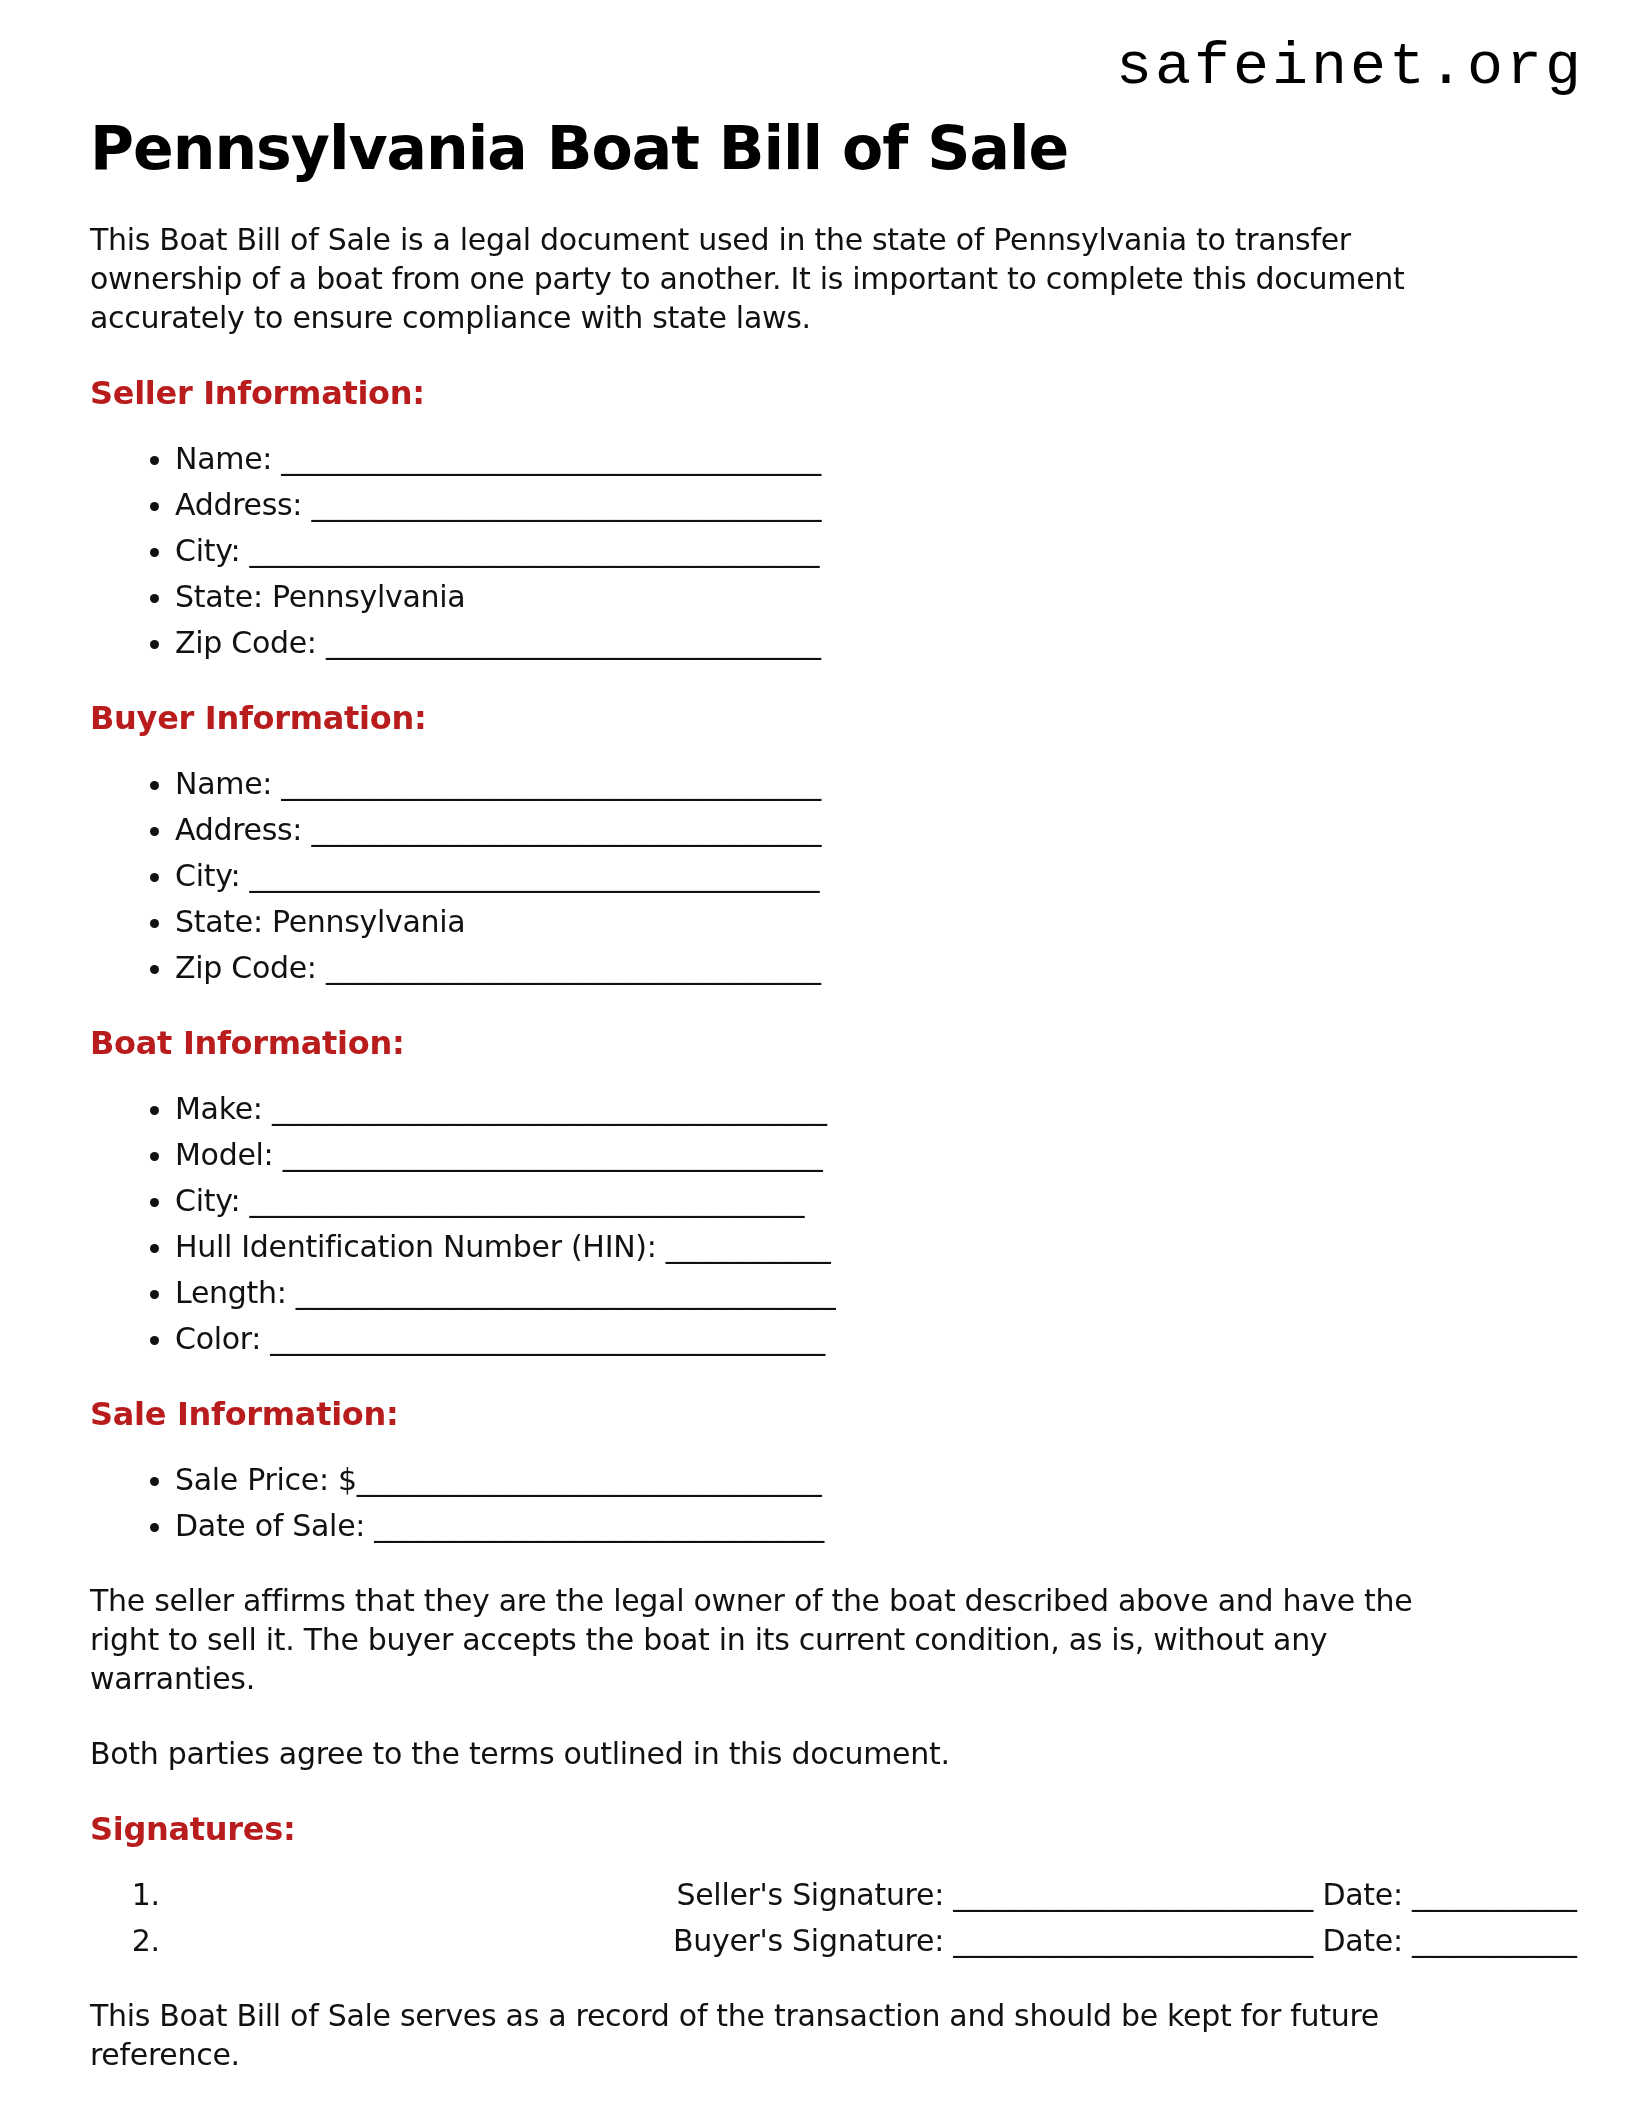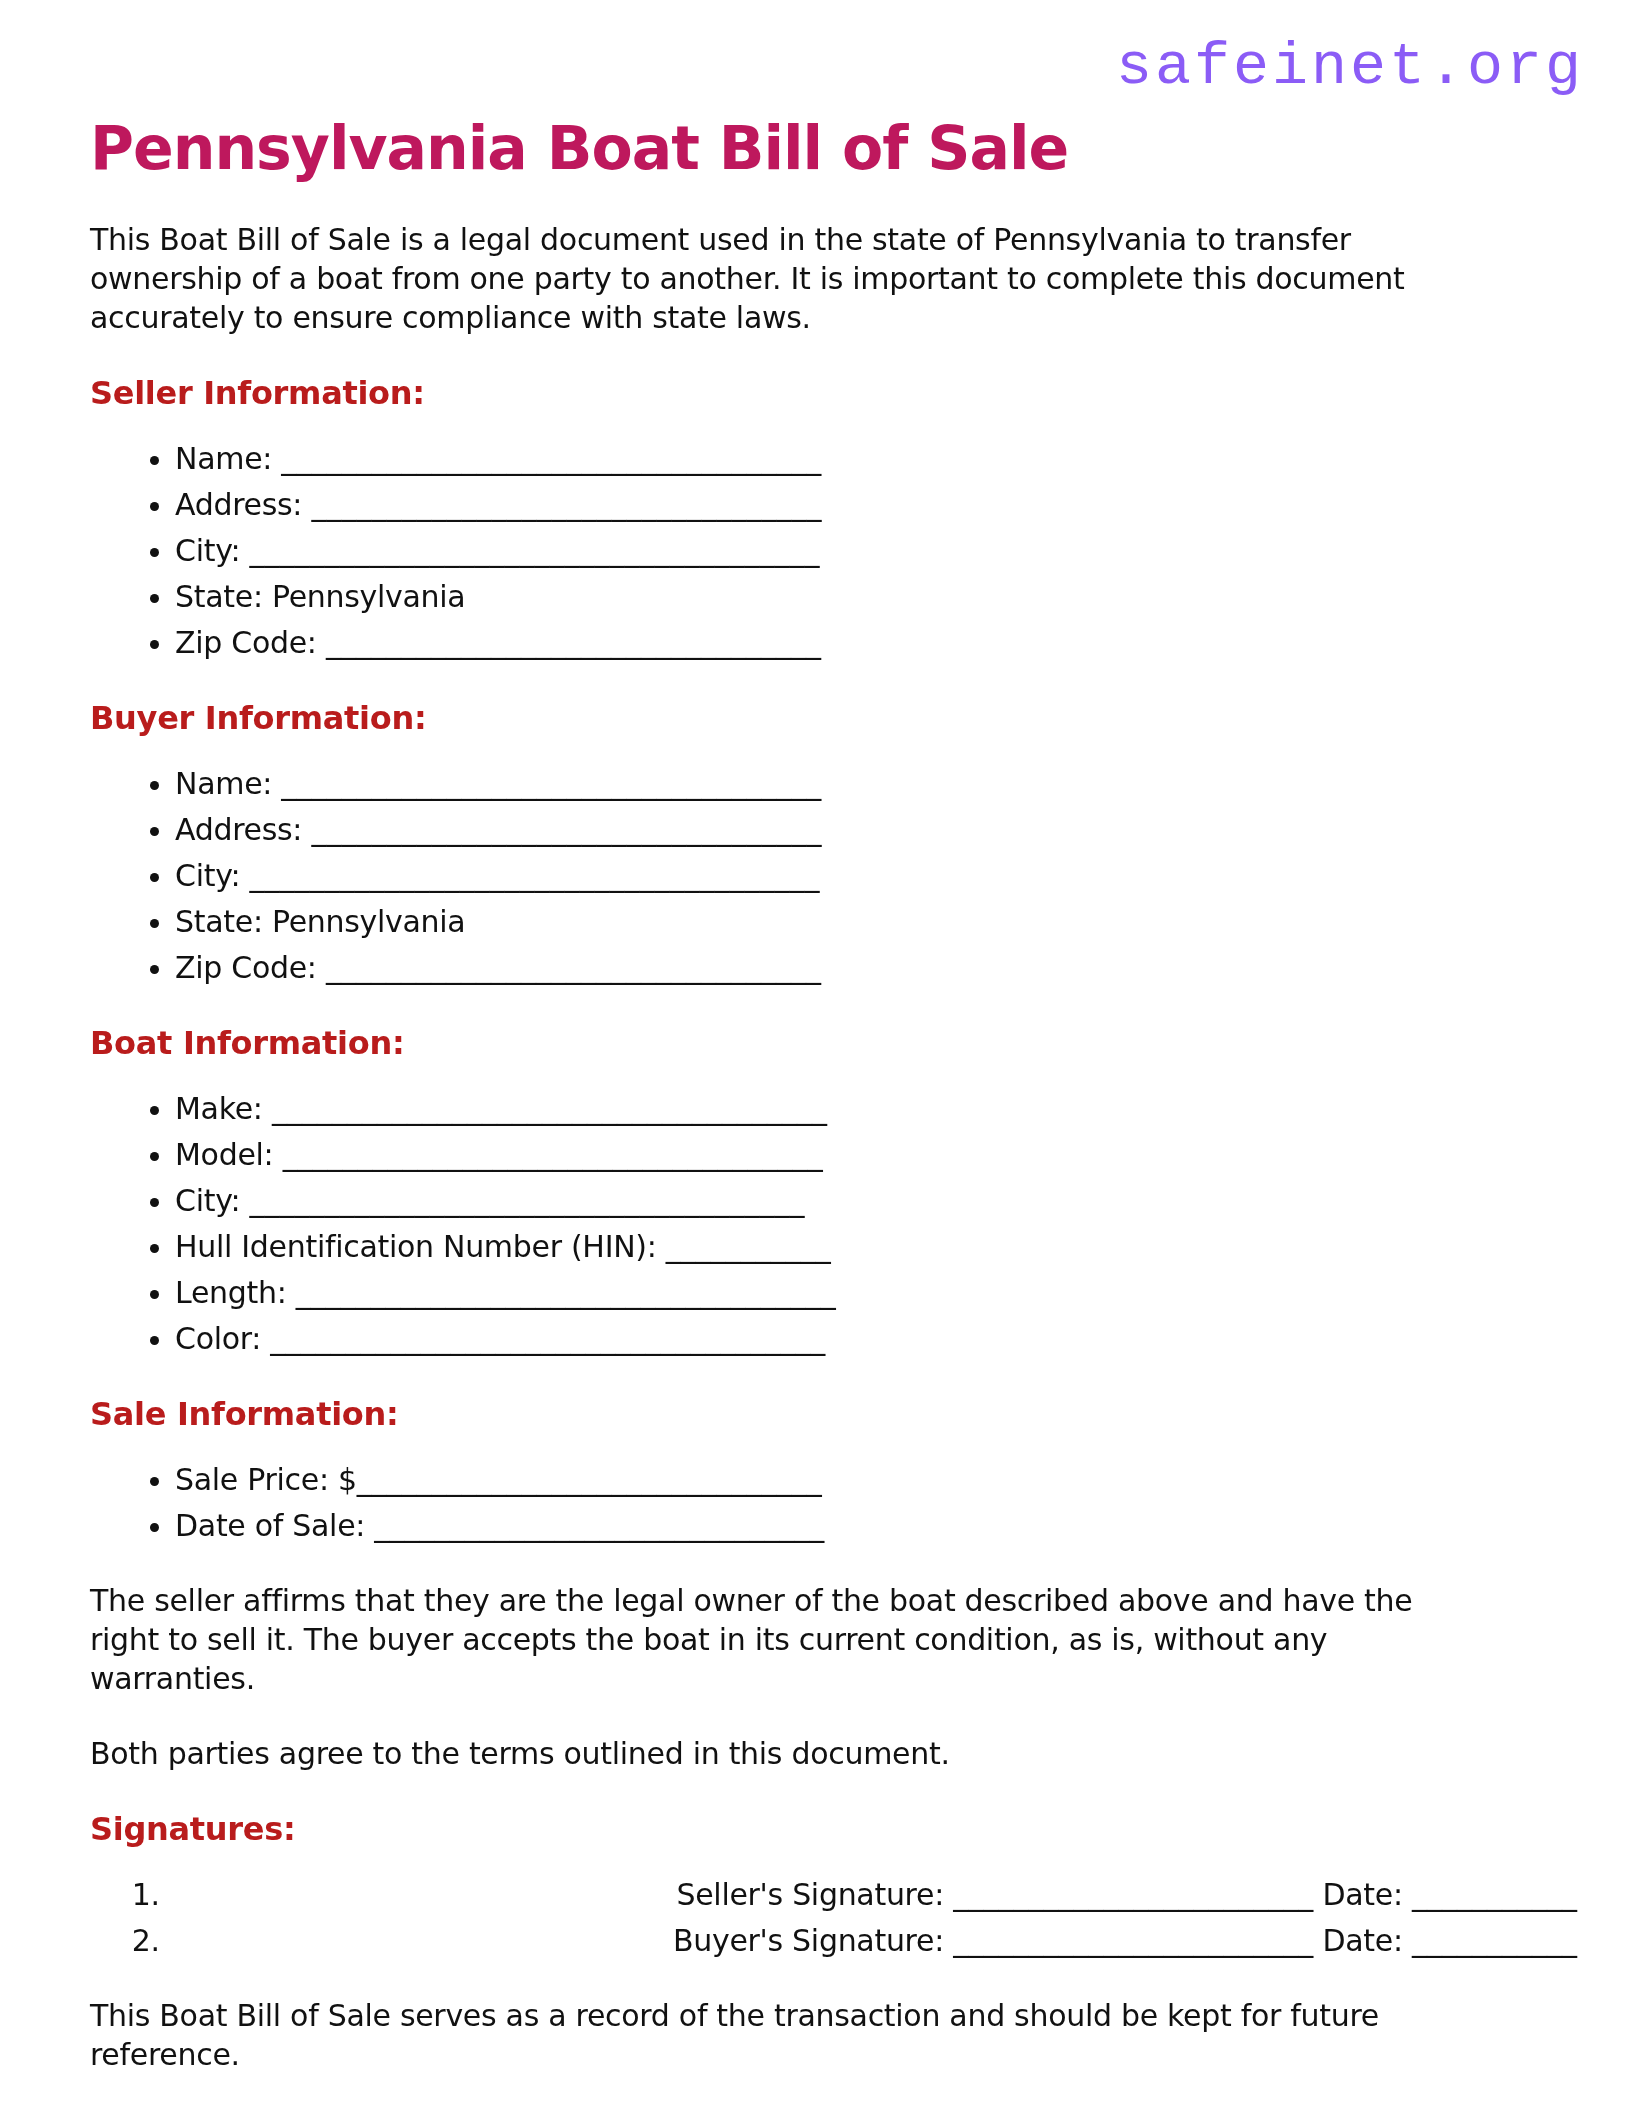--- a/index.html
+++ b/index.html
@@ -18,30 +18,30 @@
     overflow: hidden;
   }
   .brand {
     position: absolute;
     top: 34px;
     right: 60px;
     font-family: "Liberation Mono", "DejaVu Sans Mono", monospace;
     font-size: 60px;
     line-height: 66px;
     letter-spacing: 3px;
-    color: #8b5cf6;
+    color: #000000;
     font-weight: 400;
   }
   h1.title {
     margin: 72px 0 0 0;
     font-size: 60px;
     line-height: 72px;
     letter-spacing: -1px;
     font-weight: bold;
-    color: #be185d;
+    color: #000000;
   }
   .para {
     margin: 36px 0 0 0;
     white-space: pre-line;
   }
   h2.section-heading {
     margin: 36px 0 0 0;
     font-size: 32px;
     line-height: 40px;
     font-weight: bold;

